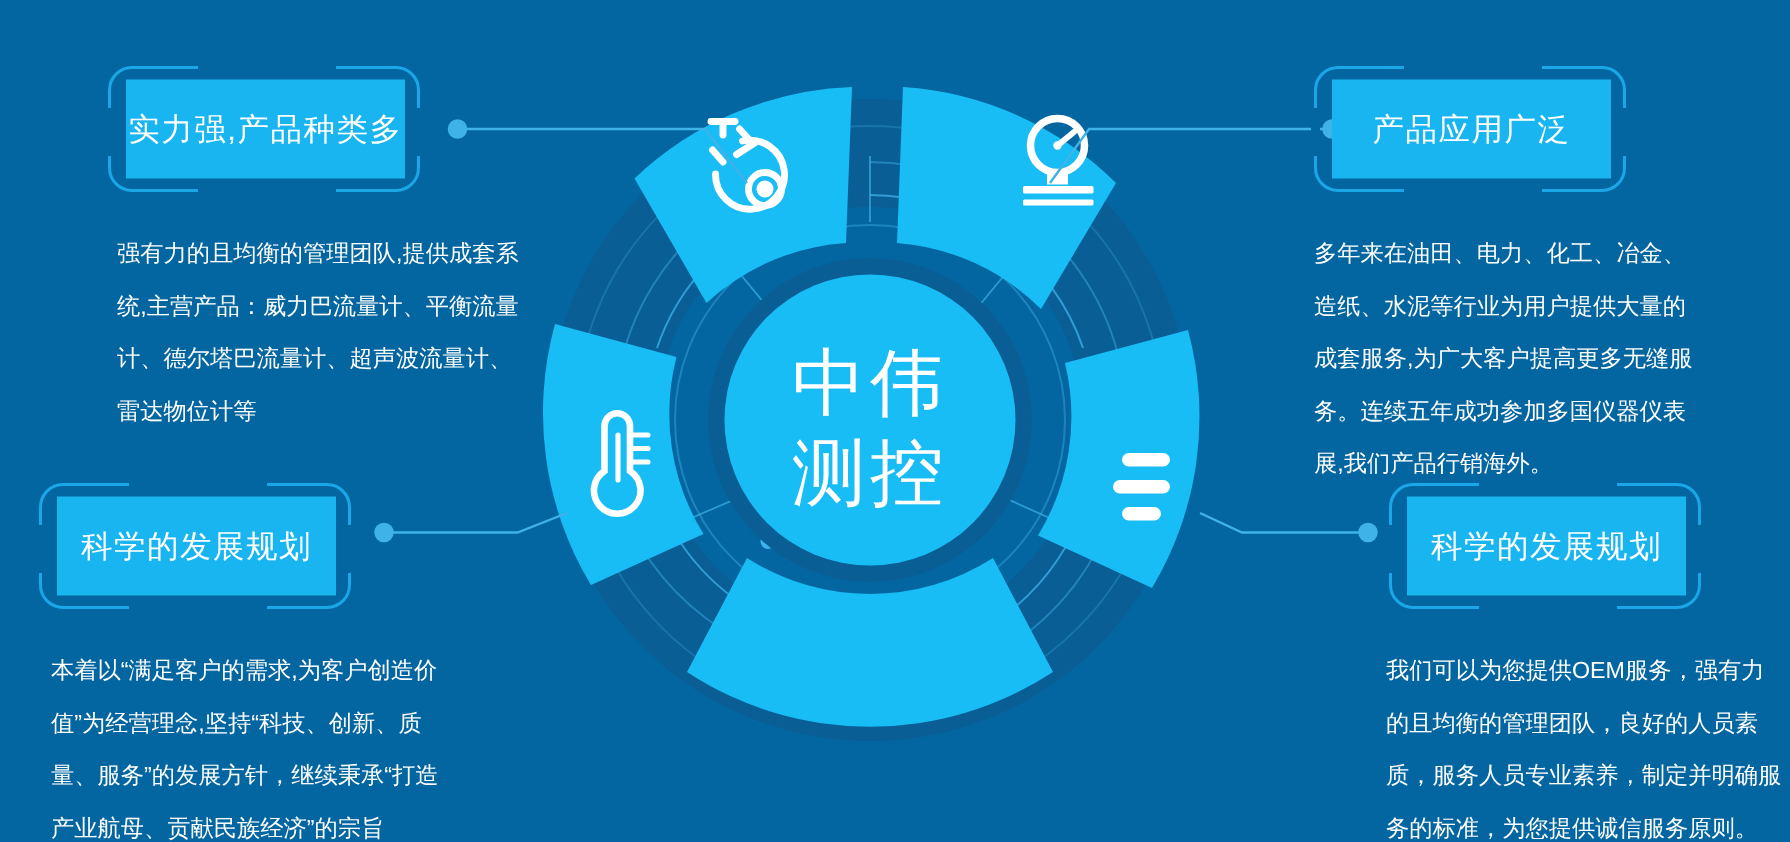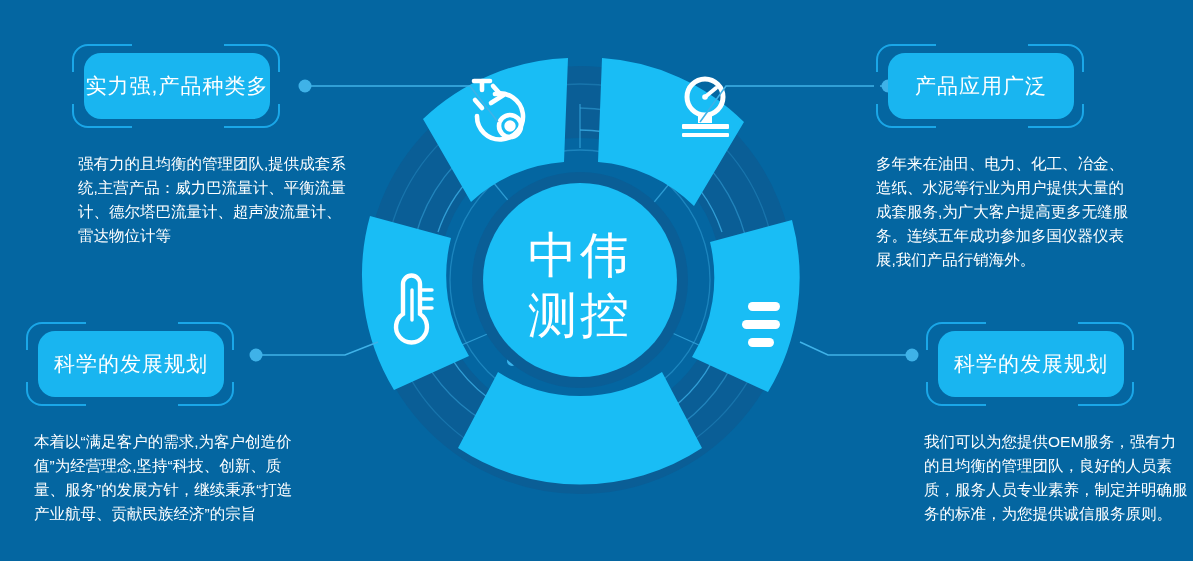--- a/index.html
+++ b/index.html
@@ -82,38 +82,38 @@
     height: 32px;
     box-shadow: 206px 0 0 0 #0466a1;
   }
   .badge {
     position: absolute;
     left: 12px;
     top: 9px;
     width: 186px;
     height: 66px;
     background: #19b5f0;
-    border-radius: 17px;
+    border-radius: 0;
     display: flex;
     align-items: center;
     justify-content: center;
     box-sizing: border-box;
   }
   .badge-label {
     color: #ffffff;
     font-size: 21px;
     letter-spacing: 1px;
     white-space: nowrap;
   }
 
   .quad-body {
     margin-top: 22px;
     color: #ffffff;
     font-size: 15.5px;
-    line-height: 24px;
+    line-height: 35px;
     width: 268px;
   }
   .quad-tl .quad-body { margin-left: 6px; }
   .quad-tr .quad-body { margin-left: 10px; width: 262px; }
   .quad-bl .quad-body { margin-left: 8px; width: 272px; }
   .quad-br .quad-body { margin-left: 8px; width: 266px; }
 </style>
 </head>
 <body>
 

